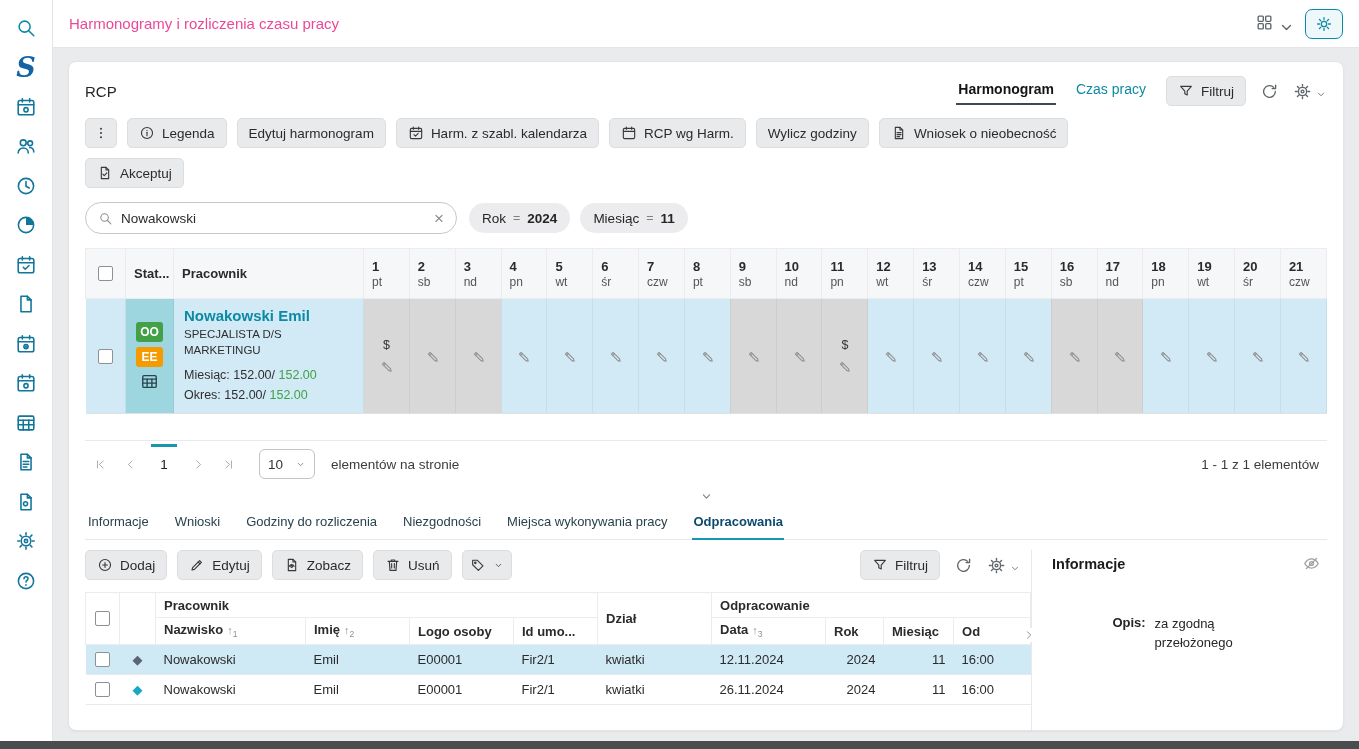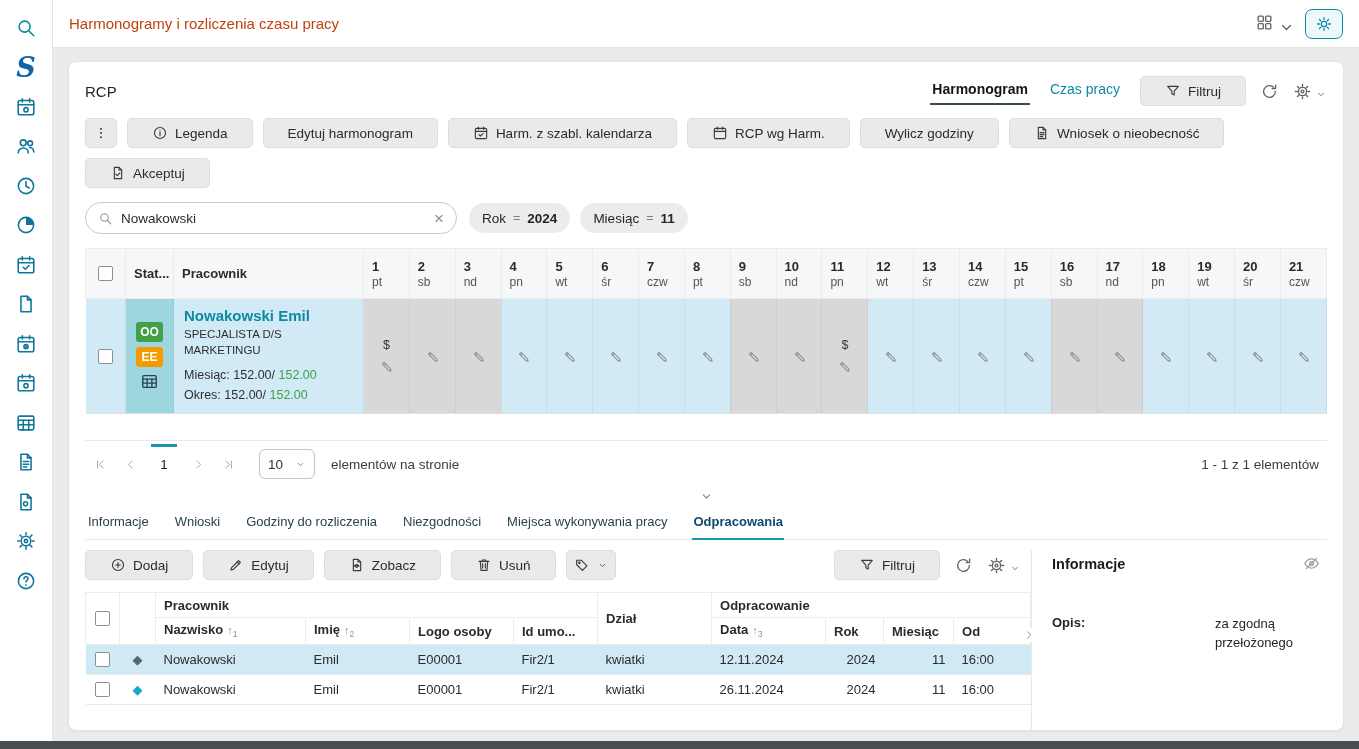--- a/index.html
+++ b/index.html
@@ -11,41 +11,41 @@
 
 .sidebar{width:53px;background:#fff;border-right:1px solid #e3e5e7;display:flex;flex-direction:column;align-items:center;padding-top:8px;flex:0 0 auto}
 .side-icon{width:44px;height:39.5px;display:flex;align-items:center;justify-content:center;color:#11759c;cursor:pointer}
 .side-icon .ic{width:22px;height:22px}
 .side-icon:nth-child(1){color:#0d8aa3}
 .s-glyph{font-family:"DejaVu Serif",serif;font-size:27px;font-weight:700;font-style:italic;color:#1464a5;line-height:1}
 
 
 .main{flex:1;display:flex;flex-direction:column;min-width:0}
 .topbar{height:48px;background:#fff;border-bottom:1px solid #e3e5e7;display:flex;align-items:center;justify-content:space-between;padding:0 16px;flex:0 0 auto}
-.topbar-title{font-size:15px;font-weight:500;color:#c2410c}
+.topbar-title{font-size:15px;font-weight:500;color:#ec4899}
 .topbar-right{display:flex;align-items:center;gap:16px}
 .iconbtn{display:inline-flex;align-items:center;gap:3px;background:none;border:none;color:#5f6468;cursor:pointer;font-family:inherit}
 .iconbtn .ic{width:19px;height:19px}
 .iconbtn .chev{width:12px;height:12px}
 .theme-btn{width:38px;height:30px;border:1.6px solid #0d8aa3;border-radius:7px;background:#eef7f9;color:#0d8aa3;display:inline-flex;align-items:center;justify-content:center;cursor:pointer}
 .theme-btn .ic{width:18px;height:18px}
 
 .content{flex:1;padding:13px 15px 10px;min-height:0}
 .card{background:#fff;border:1px solid #e2e4e6;border-radius:8px;height:100%;padding:12px 16px 0;display:flex;flex-direction:column;box-shadow:0 1px 2px rgba(0,0,0,.05)}
 
 
 .rcp-head{display:flex;align-items:center;justify-content:space-between;margin:2px 0 12px}
 .rcp-title{font-size:15px;font-weight:500}
 .rcp-head-right{display:flex;align-items:center;gap:14px}
 .top-tabs{display:flex;align-items:flex-end;gap:18px;margin-right:4px}
 .top-tab{font-size:14px;padding:4px 2px 6px;color:#0d8aa3;font-weight:500;cursor:pointer;border-bottom:2.5px solid transparent}
 .top-tab.active{color:#141414;font-weight:700;border-bottom-color:#3a4a52}
 
 
-.btn{display:inline-flex;align-items:center;gap:7px;background:#e9eaeb;border:1px solid #dcdddf;border-radius:5px;height:30px;padding:0 24px;font-family:inherit;font-size:13.5px;color:#2b2b2b;cursor:pointer;white-space:nowrap}
+.btn{display:inline-flex;align-items:center;gap:7px;background:#e9eaeb;border:1px solid #dcdddf;border-radius:5px;height:30px;padding:0 11px;font-family:inherit;font-size:13.5px;color:#2b2b2b;cursor:pointer;white-space:nowrap}
 .btn .ic{width:16px;height:16px;color:#3a3a3a;flex:0 0 auto}
 .btn .chev{width:11px;height:11px}
 .btn-sq{min-width:30px;padding:0 7px;justify-content:center}
 .toolbar{display:flex;gap:10px;margin-bottom:10px}
 
 
 .filter-row{display:flex;align-items:center;gap:12px;margin:4px 0 14px}
 .searchbox{display:flex;align-items:center;gap:8px;width:372px;height:32px;background:#fff;border:1px solid #c6c8ca;border-radius:16px;padding:0 12px}
 .searchbox .ic{width:15px;height:15px;color:#8a8f93;flex:0 0 auto}
 .searchbox input{flex:1;border:none;outline:none;font-family:inherit;font-size:13.5px;color:#2b2b2b;background:transparent}
@@ -122,21 +122,21 @@
 .sort i{font-style:normal;font-size:8.5px;vertical-align:sub}
 
 
 .info-panel{width:296px;border-left:1px solid #e8e9ea;margin-top:10px;padding:2px 6px 0 20px;position:relative;flex:0 0 auto}
 .panel-chev{position:absolute;left:-10px;top:78px;color:#8d9195;background:#fff;display:inline-flex;cursor:pointer}
 .panel-chev .ic{width:14px;height:14px}
 .info-head{display:flex;align-items:center;justify-content:space-between;margin-top:2px}
 .info-title{font-size:14.5px;font-weight:700;color:#1c1c1c}
 .info-head .ic{width:19px;height:19px;color:#9aa0a4;cursor:pointer}
 .info-fields{margin-top:42px;display:flex;flex-direction:column;gap:10px}
-.info-field{display:flex;gap:9px;justify-content:space-between}
+.info-field{display:flex;gap:9px;justify-content:center}
 .info-label{font-weight:700;font-size:13px}
 .info-value{font-size:13px;width:106px;line-height:1.45}
 </style>
 </head>
 <body>
 
 <div class="app">
   <aside class="sidebar" id="sidebar">
       <div class="side-icon">
         <svg class="ic" viewBox="0 0 24 24" fill="none" stroke="currentColor" stroke-width="1.7" stroke-linecap="round" stroke-linejoin="round">

